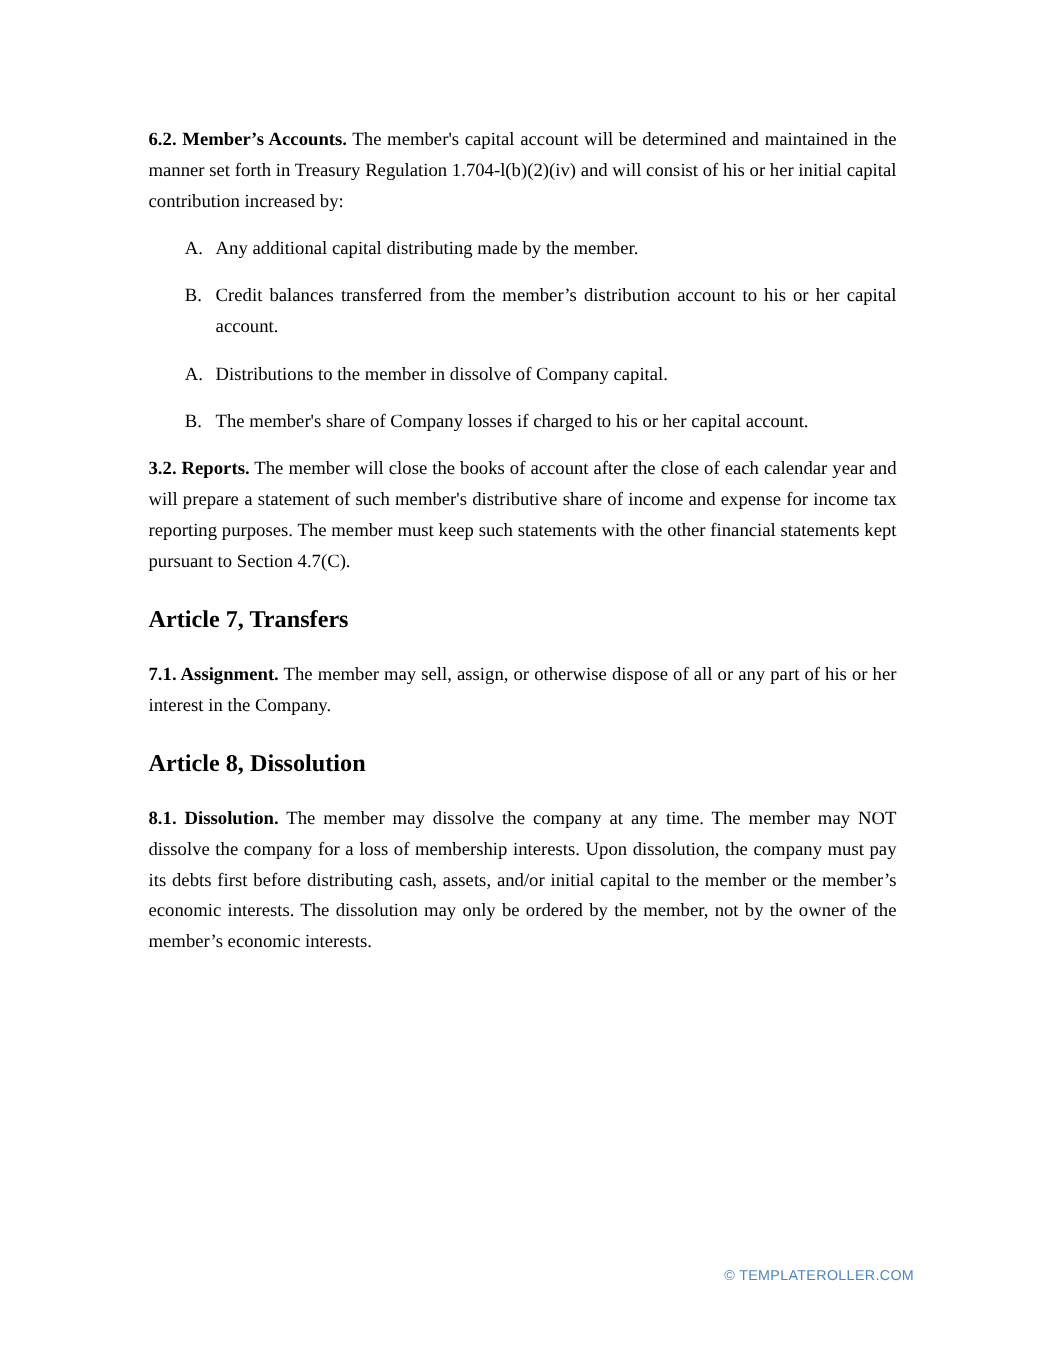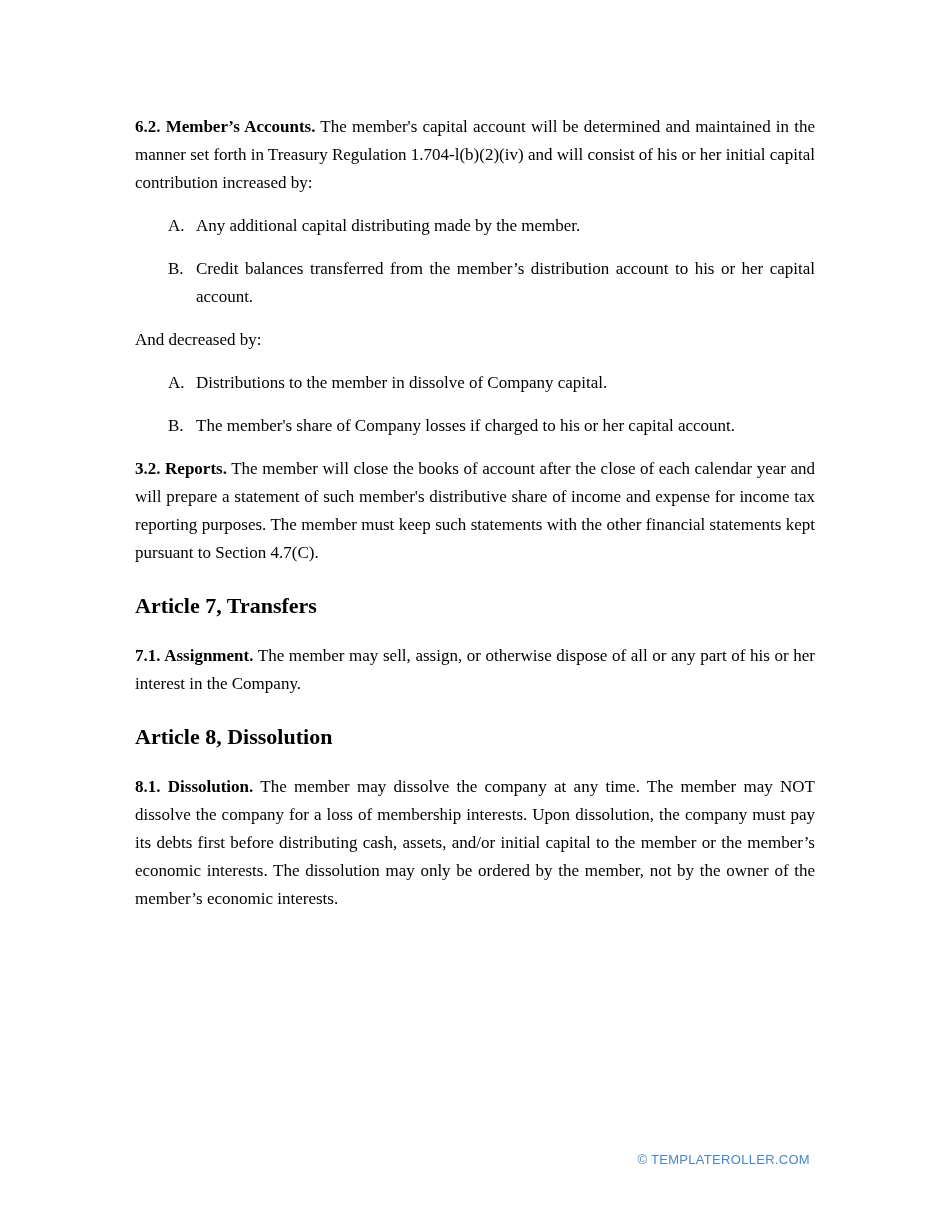--- a/index.html
+++ b/index.html
@@ -43,21 +43,21 @@
   }
   .article-heading {
     font-size: 22px;
     line-height: 30px;
     font-weight: bold;
     margin: 24px 0 21px 0;
   }
   .footer {
     position: absolute;
     top: 1152px;
-    right: 117px;
+    right: 96px;
     font-family: "Liberation Sans", sans-serif;
     font-size: 13px;
     letter-spacing: 0.3px;
     color: #4a86c8;
     white-space: nowrap;
   }
   .footer a {
     color: #4a86c8;
     text-decoration: none;
     cursor: pointer;
@@ -74,21 +74,20 @@
     <div class="list-item">
       <span class="marker">A.</span>
       <span class="item-text">Any additional capital distributing made by the member.</span>
     </div>
     <div class="list-item">
       <span class="marker">B.</span>
       <span class="item-text">Credit balances transferred from the member’s distribution account to his or her capital account.</span>
     </div>
   </div>
 
-  <p class="para">And decreased by:</p>
 
   <div class="list">
     <div class="list-item">
       <span class="marker">A.</span>
       <span class="item-text">Distributions to the member in dissolve of Company capital.</span>
     </div>
     <div class="list-item">
       <span class="marker">B.</span>
       <span class="item-text">The member's share of Company losses if charged to his or her capital account.</span>
     </div>

